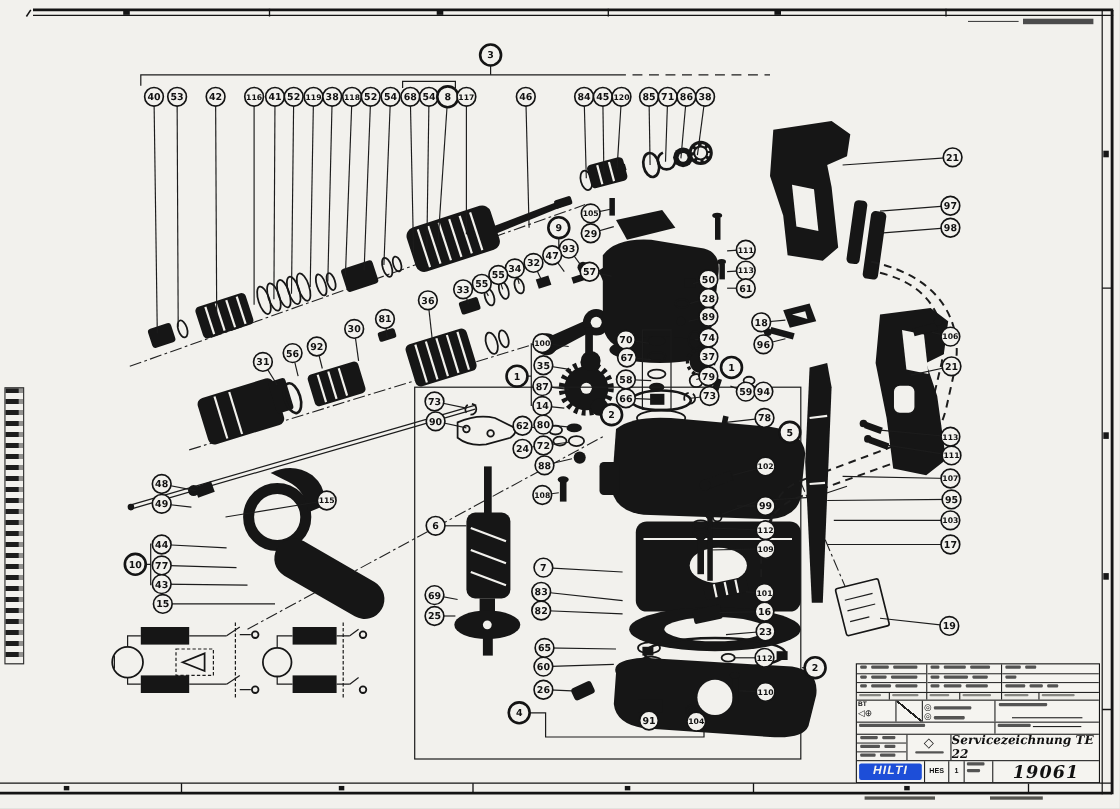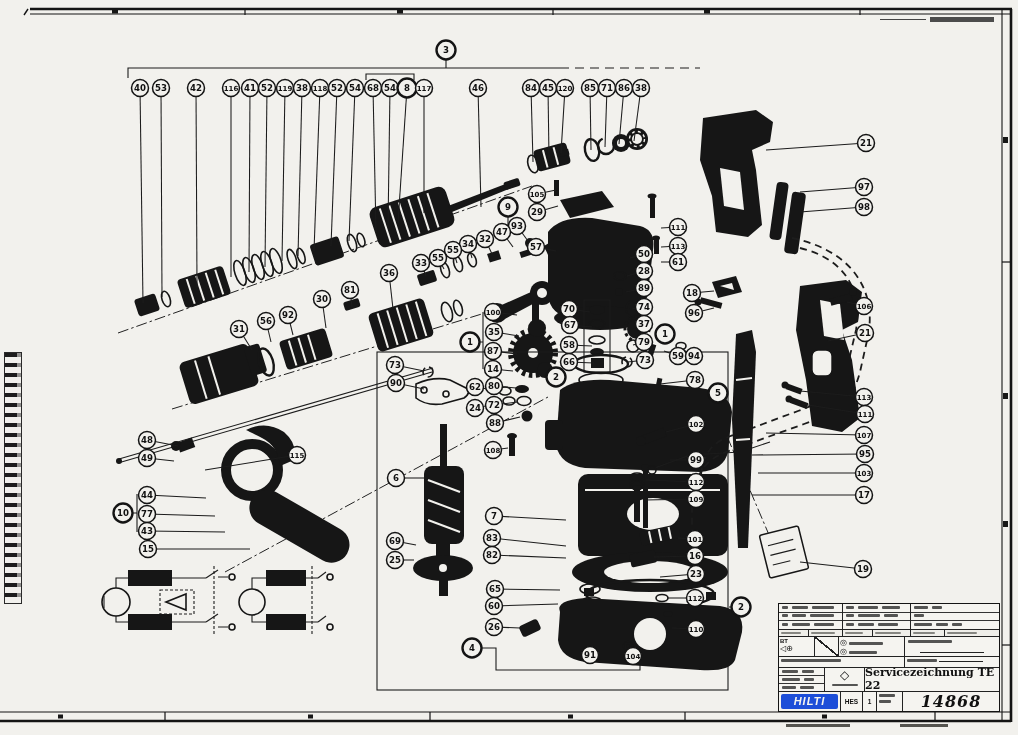--- a/index.html
+++ b/index.html
@@ -27,21 +27,21 @@
       background:#f5f4f0;display:flex;flex-direction:column;box-sizing:border-box;font-size:6px;}
   .tb *{box-sizing:border-box;}
   .tb .row{display:flex;border-bottom:1px solid #222;}
   .cell{border-right:1px solid #222;overflow:hidden;position:relative;}
   .rev3{display:flex;flex-direction:column;}
   .rev3>div{flex:1;border-bottom:1px solid #333;padding:0 1px;white-space:nowrap;}
   .rev3>div:last-child{border-bottom:none;}
   .hdr{background:#efeee9;}
   .diag{background:linear-gradient(to top right,transparent 47%,#222 47%,#222 53%,transparent 53%);}
   .sym{font-size:8px;line-height:9px;}
-  .title-cell{font-weight:bold;font-size:11px;font-family:"DejaVu Serif",serif;
+  .title-cell{font-style:italic;font-weight:bold;font-size:11px;font-family:"DejaVu Serif",serif;
               display:flex;align-items:center;justify-content:center;}
   .num-cell{font-style:italic;font-weight:bold;font-size:16px;font-family:"DejaVu Serif",serif;
             display:flex;align-items:center;justify-content:center;letter-spacing:1px;}
   .logo{background:#1d4ed8;color:#f5f4f0;font-weight:bold;font-style:italic;
         font-size:11px;letter-spacing:1px;display:flex;align-items:center;justify-content:center;
         border-radius:2px;margin:2px;flex:1;}
   .mini{font-size:6.5px;font-weight:bold;display:flex;align-items:center;justify-content:center;}
   .corner-note{position:absolute;left:930px;top:17px;width:64px;height:5px;background:#2f2f2f;opacity:.85;}
   .corner-line{position:absolute;left:880px;top:19px;width:46px;height:1px;background:#444;}
   .bottom-print{position:absolute;top:724px;height:3px;background:#55544f;}
@@ -1036,17 +1036,17 @@
     </div>
     <div class="cell title-cell" style="flex:1;border-right:none;">Servicezeichnung TE 22</div>
   </div>
   <div class="row" style="height:19px;border-bottom:none;">
     <div class="cell" style="width:62px;display:flex;">
       <div class="logo">HILTI</div>
     </div>
     <div class="cell mini" style="width:22px;">HES</div>
     <div class="cell mini" style="width:14px;">1</div>
     <div class="cell" style="width:26px;"><span class="scr" style="width:16px"></span><br><span class="scr" style="width:12px"></span></div>
-    <div class="cell num-cell" style="flex:1;border-right:none;">14868</div>
+    <div class="cell num-cell" style="flex:1;border-right:none;">19061</div>
   </div>
 </div>
 
 </div>
 
 </body></html>

